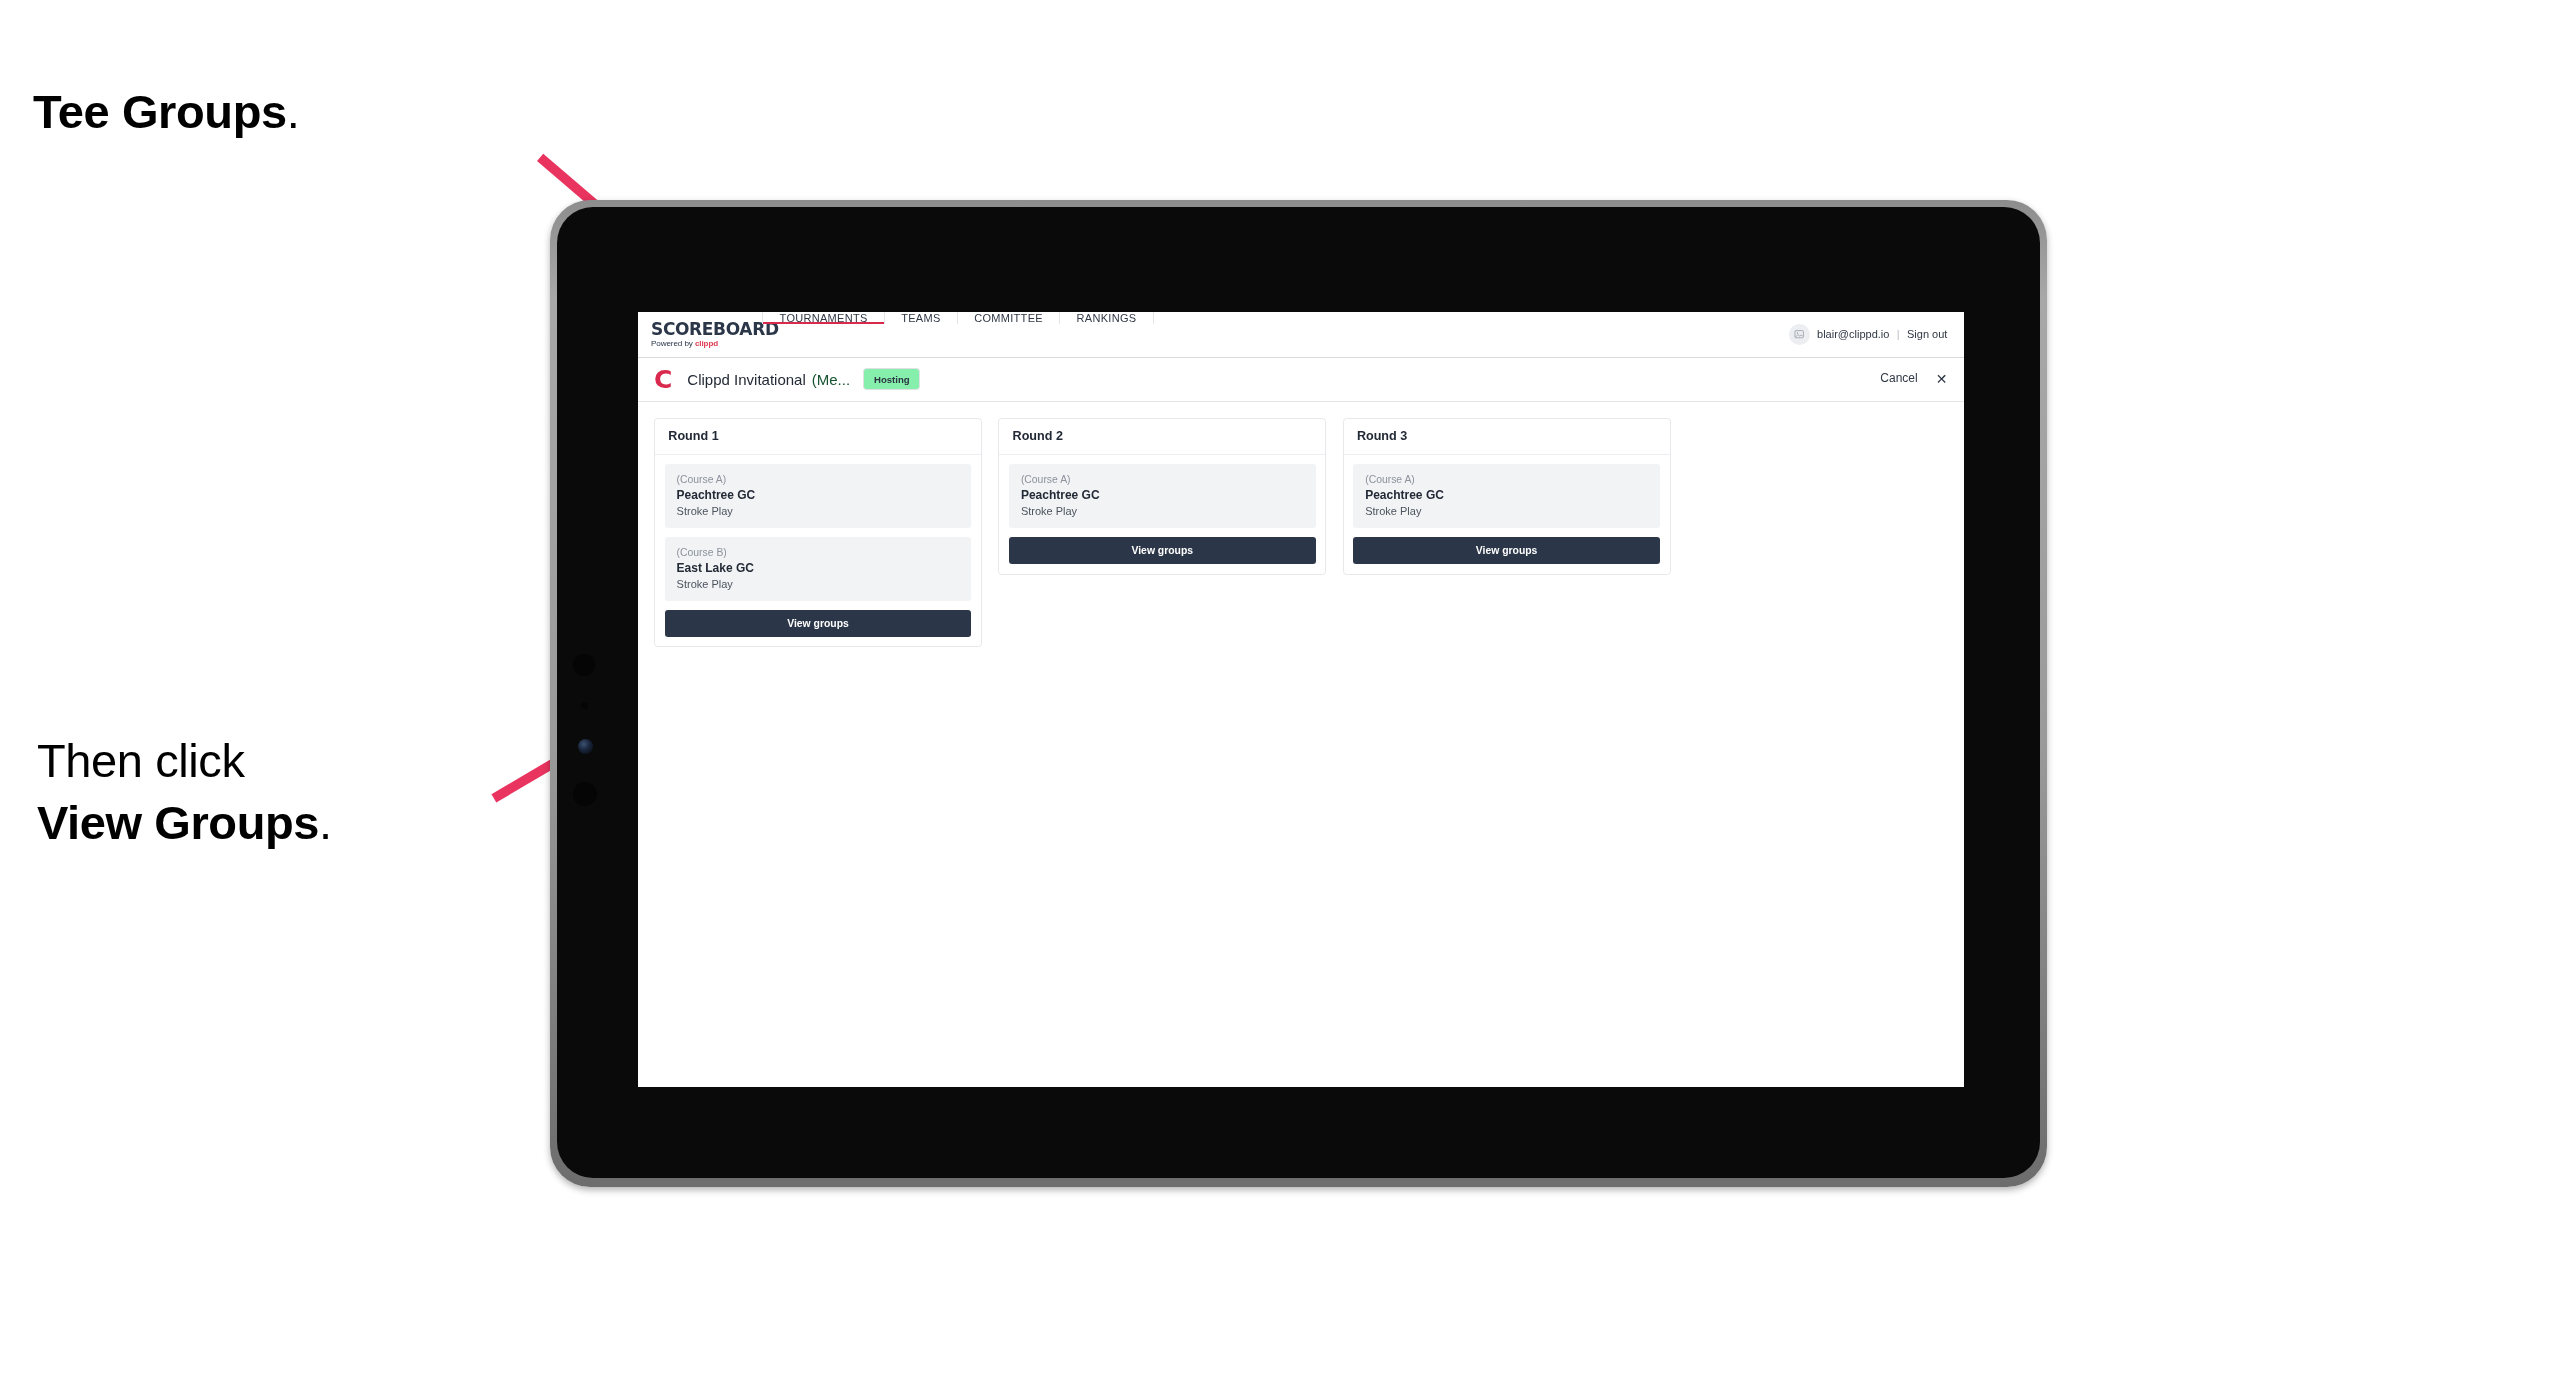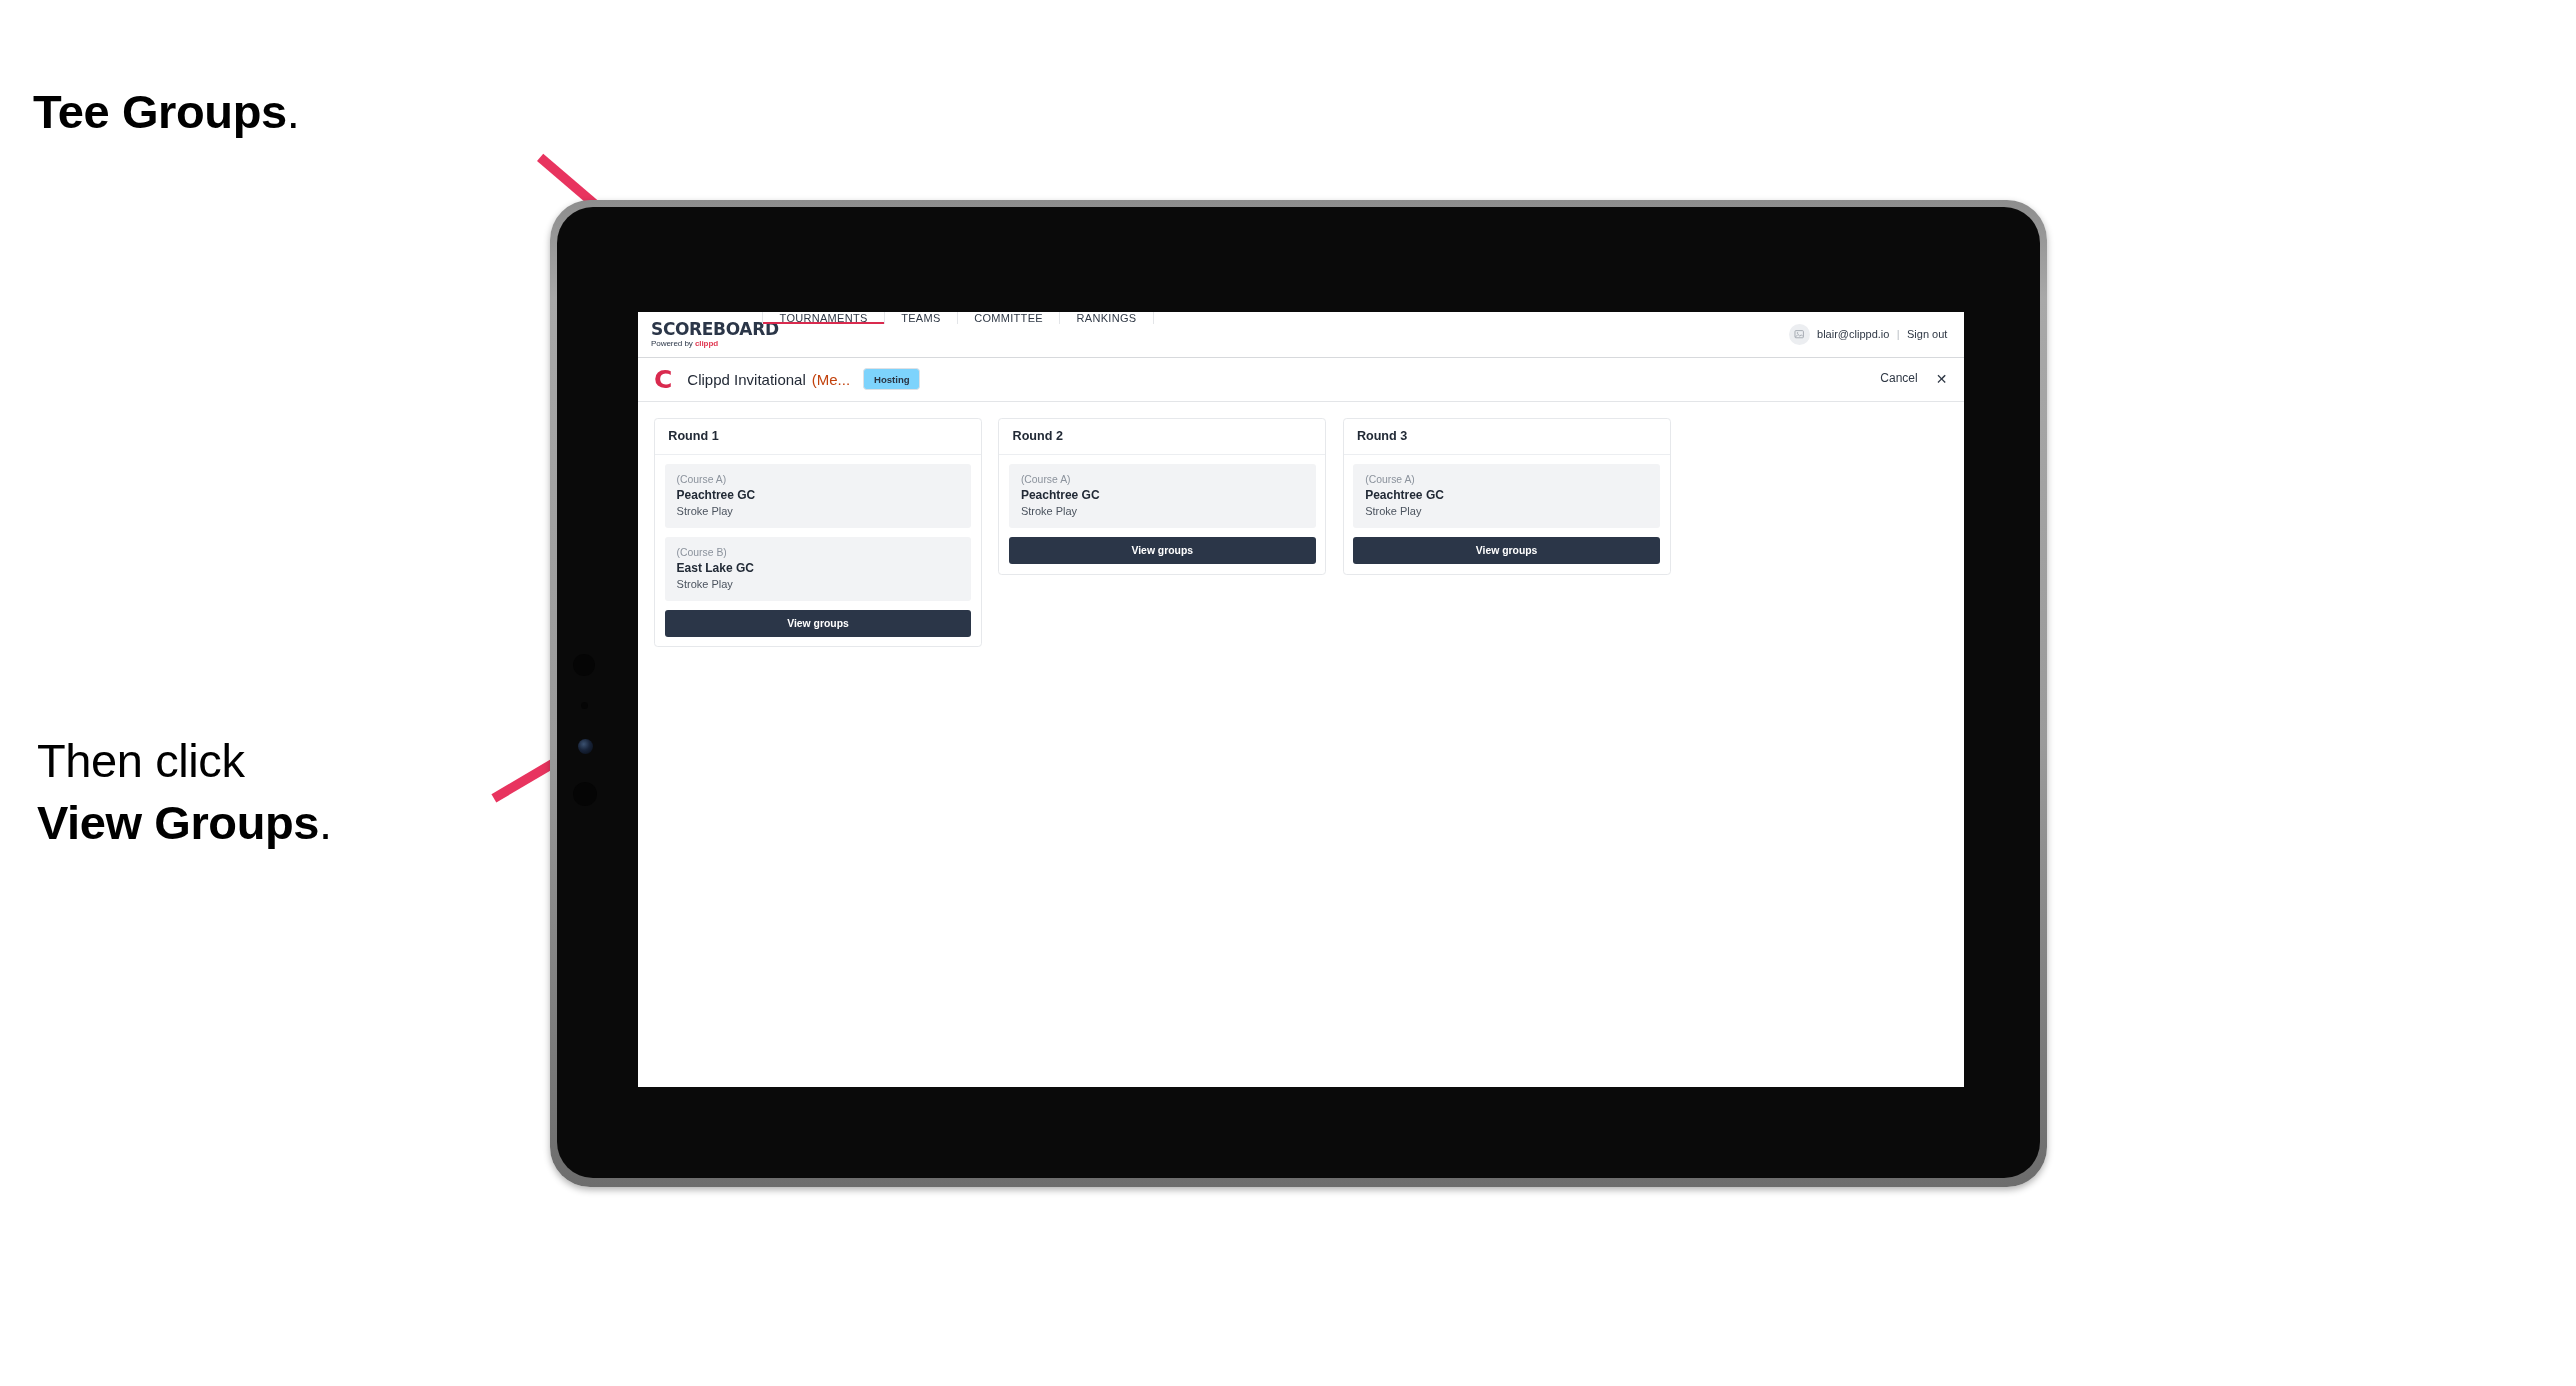--- a/index.html
+++ b/index.html
@@ -168,30 +168,30 @@
   }
   .tlogo {
     font-family: "DejaVu Sans", sans-serif;
     font-weight: bold;
     font-size: 25px;
     color: #d92a4e;
     line-height: 1;
     margin-right: 15px;
   }
   .tname { font-size: 15px; color: #232a36; }
-  .tgender { font-size: 15px; color: #c2410c; margin-left: 6px; }
+  .tgender { font-size: 15px; color: #14532d; margin-left: 6px; }
   .hosting-badge {
     margin-left: 13.3px;
     border: 0.7px solid #dfe1e5;
     border-radius: 3.7px;
     padding: 4.4px 9.6px;
     font-size: 9.6px;
     font-weight: bold;
     color: #2b3442;
-    background: #7dd3fc;
+    background: #86efac;
   }
   .tbar-right {
     margin-left: auto;
     display: flex;
     gap: 18px;
     font-size: 12px;
     color: #2f3845;
     cursor: pointer;
   }
   .tbar-right .xmark { font-size: 14px; }

